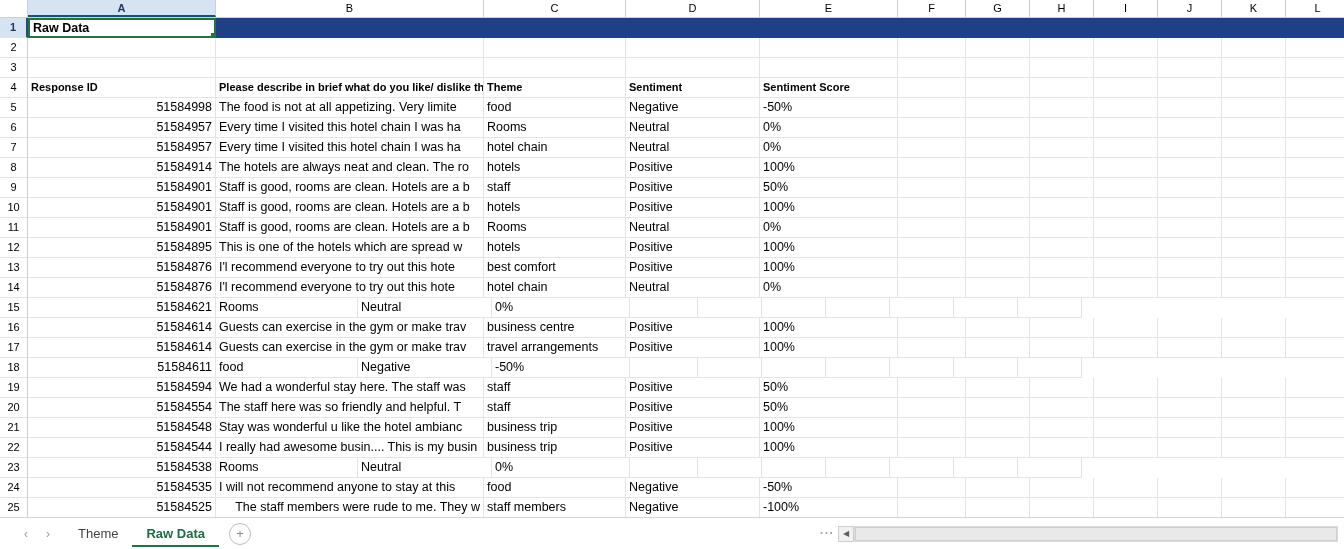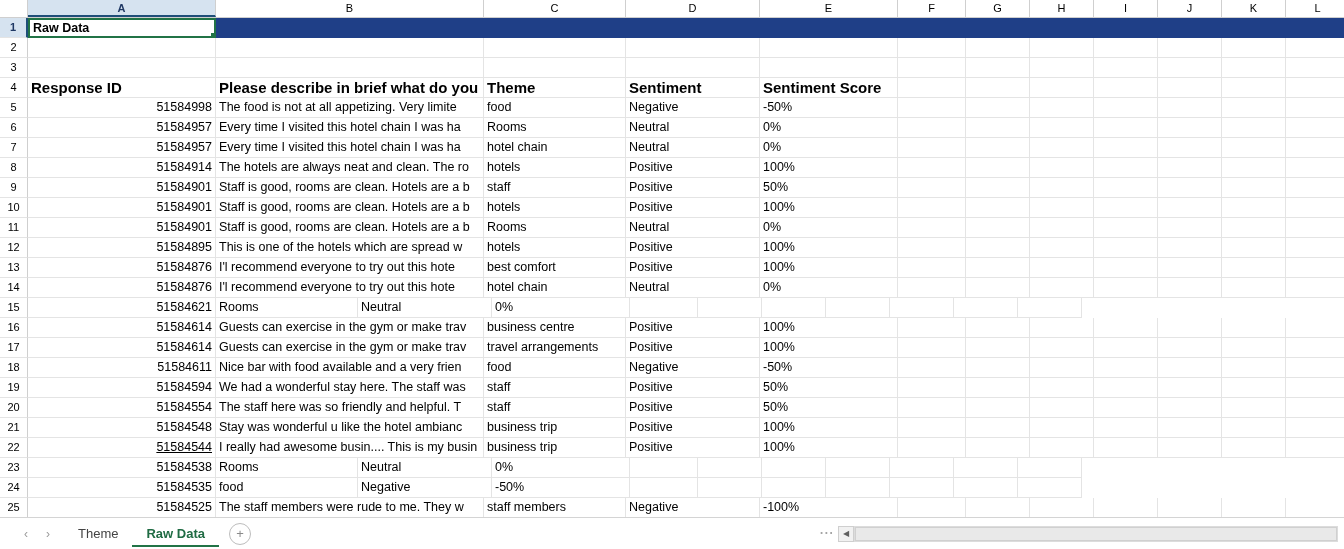--- a/index.html
+++ b/index.html
@@ -87,21 +87,21 @@
     line-height: 19px;
     padding: 0 3px;
     box-sizing: border-box;
     border-right: 1px solid #e4e4e4;
     border-bottom: 1px solid #e4e4e4;
     overflow: hidden;
     white-space: nowrap;
     font-size: 12.5px;
   }
   .cell.num { text-align: right; }
-  .cell.bold { font-weight: bold; font-size: 15px; }
+  .cell.bold { font-weight: bold; font-size: 11px; }
   .cell.bandfill {
     background: #1f3f87;
     border-right: 1px solid #1f3f87;
     border-bottom: 1px solid #1f3f87;
   }
   .cell.active {
     background: #ffffff;
     border: 2px solid #217346;
     font-weight: bold;
     line-height: 16px;
@@ -478,21 +478,20 @@
         <div class="cell" style="width: 64px; min-width: 64px;"></div>
         <div class="cell" style="width: 64px; min-width: 64px;"></div>
         <div class="cell" style="width: 64px; min-width: 64px;"></div>
         <div class="cell" style="width: 64px; min-width: 64px;"></div>
         <div class="cell" style="width: 64px; min-width: 64px;"></div>
         <div class="cell" style="width: 64px; min-width: 64px;"></div>
       </div>
       <div class="grid-row">
         <div class="row-head">18</div>
         <div class="cell num" style="width: 188px; min-width: 188px;">51584611</div>
-        <div class="cell" style="width: 268px; min-width: 268px;">Nice bar with food available and a very frien</div>
         <div class="cell" style="width: 142px; min-width: 142px;">food</div>
         <div class="cell" style="width: 134px; min-width: 134px;">Negative</div>
         <div class="cell" style="width: 138px; min-width: 138px;">-50%</div>
         <div class="cell" style="width: 68px; min-width: 68px;"></div>
         <div class="cell" style="width: 64px; min-width: 64px;"></div>
         <div class="cell" style="width: 64px; min-width: 64px;"></div>
         <div class="cell" style="width: 64px; min-width: 64px;"></div>
         <div class="cell" style="width: 64px; min-width: 64px;"></div>
         <div class="cell" style="width: 64px; min-width: 64px;"></div>
         <div class="cell" style="width: 64px; min-width: 64px;"></div>
@@ -537,21 +536,21 @@
         <div class="cell" style="width: 68px; min-width: 68px;"></div>
         <div class="cell" style="width: 64px; min-width: 64px;"></div>
         <div class="cell" style="width: 64px; min-width: 64px;"></div>
         <div class="cell" style="width: 64px; min-width: 64px;"></div>
         <div class="cell" style="width: 64px; min-width: 64px;"></div>
         <div class="cell" style="width: 64px; min-width: 64px;"></div>
         <div class="cell" style="width: 64px; min-width: 64px;"></div>
       </div>
       <div class="grid-row">
         <div class="row-head">22</div>
-        <div class="cell num" style="width: 188px; min-width: 188px; text-decoration: underline;">51584544</div>
+        <div class="cell num" style="width: 188px; min-width: 188px;">51584544</div>
         <div class="cell" style="width: 268px; min-width: 268px;">I really had awesome busin.... This is my busin</div>
         <div class="cell" style="width: 142px; min-width: 142px;">business trip</div>
         <div class="cell" style="width: 134px; min-width: 134px;">Positive</div>
         <div class="cell" style="width: 138px; min-width: 138px;">100%</div>
         <div class="cell" style="width: 68px; min-width: 68px;"></div>
         <div class="cell" style="width: 64px; min-width: 64px;"></div>
         <div class="cell" style="width: 64px; min-width: 64px;"></div>
         <div class="cell" style="width: 64px; min-width: 64px;"></div>
         <div class="cell" style="width: 64px; min-width: 64px;"></div>
         <div class="cell" style="width: 64px; min-width: 64px;"></div>
@@ -567,35 +566,36 @@
         <div class="cell" style="width: 64px; min-width: 64px;"></div>
         <div class="cell" style="width: 64px; min-width: 64px;"></div>
         <div class="cell" style="width: 64px; min-width: 64px;"></div>
         <div class="cell" style="width: 64px; min-width: 64px;"></div>
         <div class="cell" style="width: 64px; min-width: 64px;"></div>
         <div class="cell" style="width: 64px; min-width: 64px;"></div>
       </div>
       <div class="grid-row">
         <div class="row-head">24</div>
         <div class="cell num" style="width: 188px; min-width: 188px;">51584535</div>
+        <div class="cell" style="width: 268px; min-width: 268px;">I will not recommend anyone to stay at this</div>
         <div class="cell" style="width: 142px; min-width: 142px;">food</div>
         <div class="cell" style="width: 134px; min-width: 134px;">Negative</div>
         <div class="cell" style="width: 138px; min-width: 138px;">-50%</div>
         <div class="cell" style="width: 68px; min-width: 68px;"></div>
         <div class="cell" style="width: 64px; min-width: 64px;"></div>
         <div class="cell" style="width: 64px; min-width: 64px;"></div>
         <div class="cell" style="width: 64px; min-width: 64px;"></div>
         <div class="cell" style="width: 64px; min-width: 64px;"></div>
         <div class="cell" style="width: 64px; min-width: 64px;"></div>
         <div class="cell" style="width: 64px; min-width: 64px;"></div>
       </div>
       <div class="grid-row">
         <div class="row-head">25</div>
         <div class="cell num" style="width: 188px; min-width: 188px;">51584525</div>
-        <div class="cell" style="width: 268px; min-width: 268px;">The staff members were rude to me. They w</div>
+        <div class="cell" style="width: 268px; min-width: 268px; text-align: right;">The staff members were rude to me. They w</div>
         <div class="cell" style="width: 142px; min-width: 142px;">staff members</div>
         <div class="cell" style="width: 134px; min-width: 134px;">Negative</div>
         <div class="cell" style="width: 138px; min-width: 138px;">-100%</div>
         <div class="cell" style="width: 68px; min-width: 68px;"></div>
         <div class="cell" style="width: 64px; min-width: 64px;"></div>
         <div class="cell" style="width: 64px; min-width: 64px;"></div>
         <div class="cell" style="width: 64px; min-width: 64px;"></div>
         <div class="cell" style="width: 64px; min-width: 64px;"></div>
         <div class="cell" style="width: 64px; min-width: 64px;"></div>
         <div class="cell" style="width: 64px; min-width: 64px;"></div>

